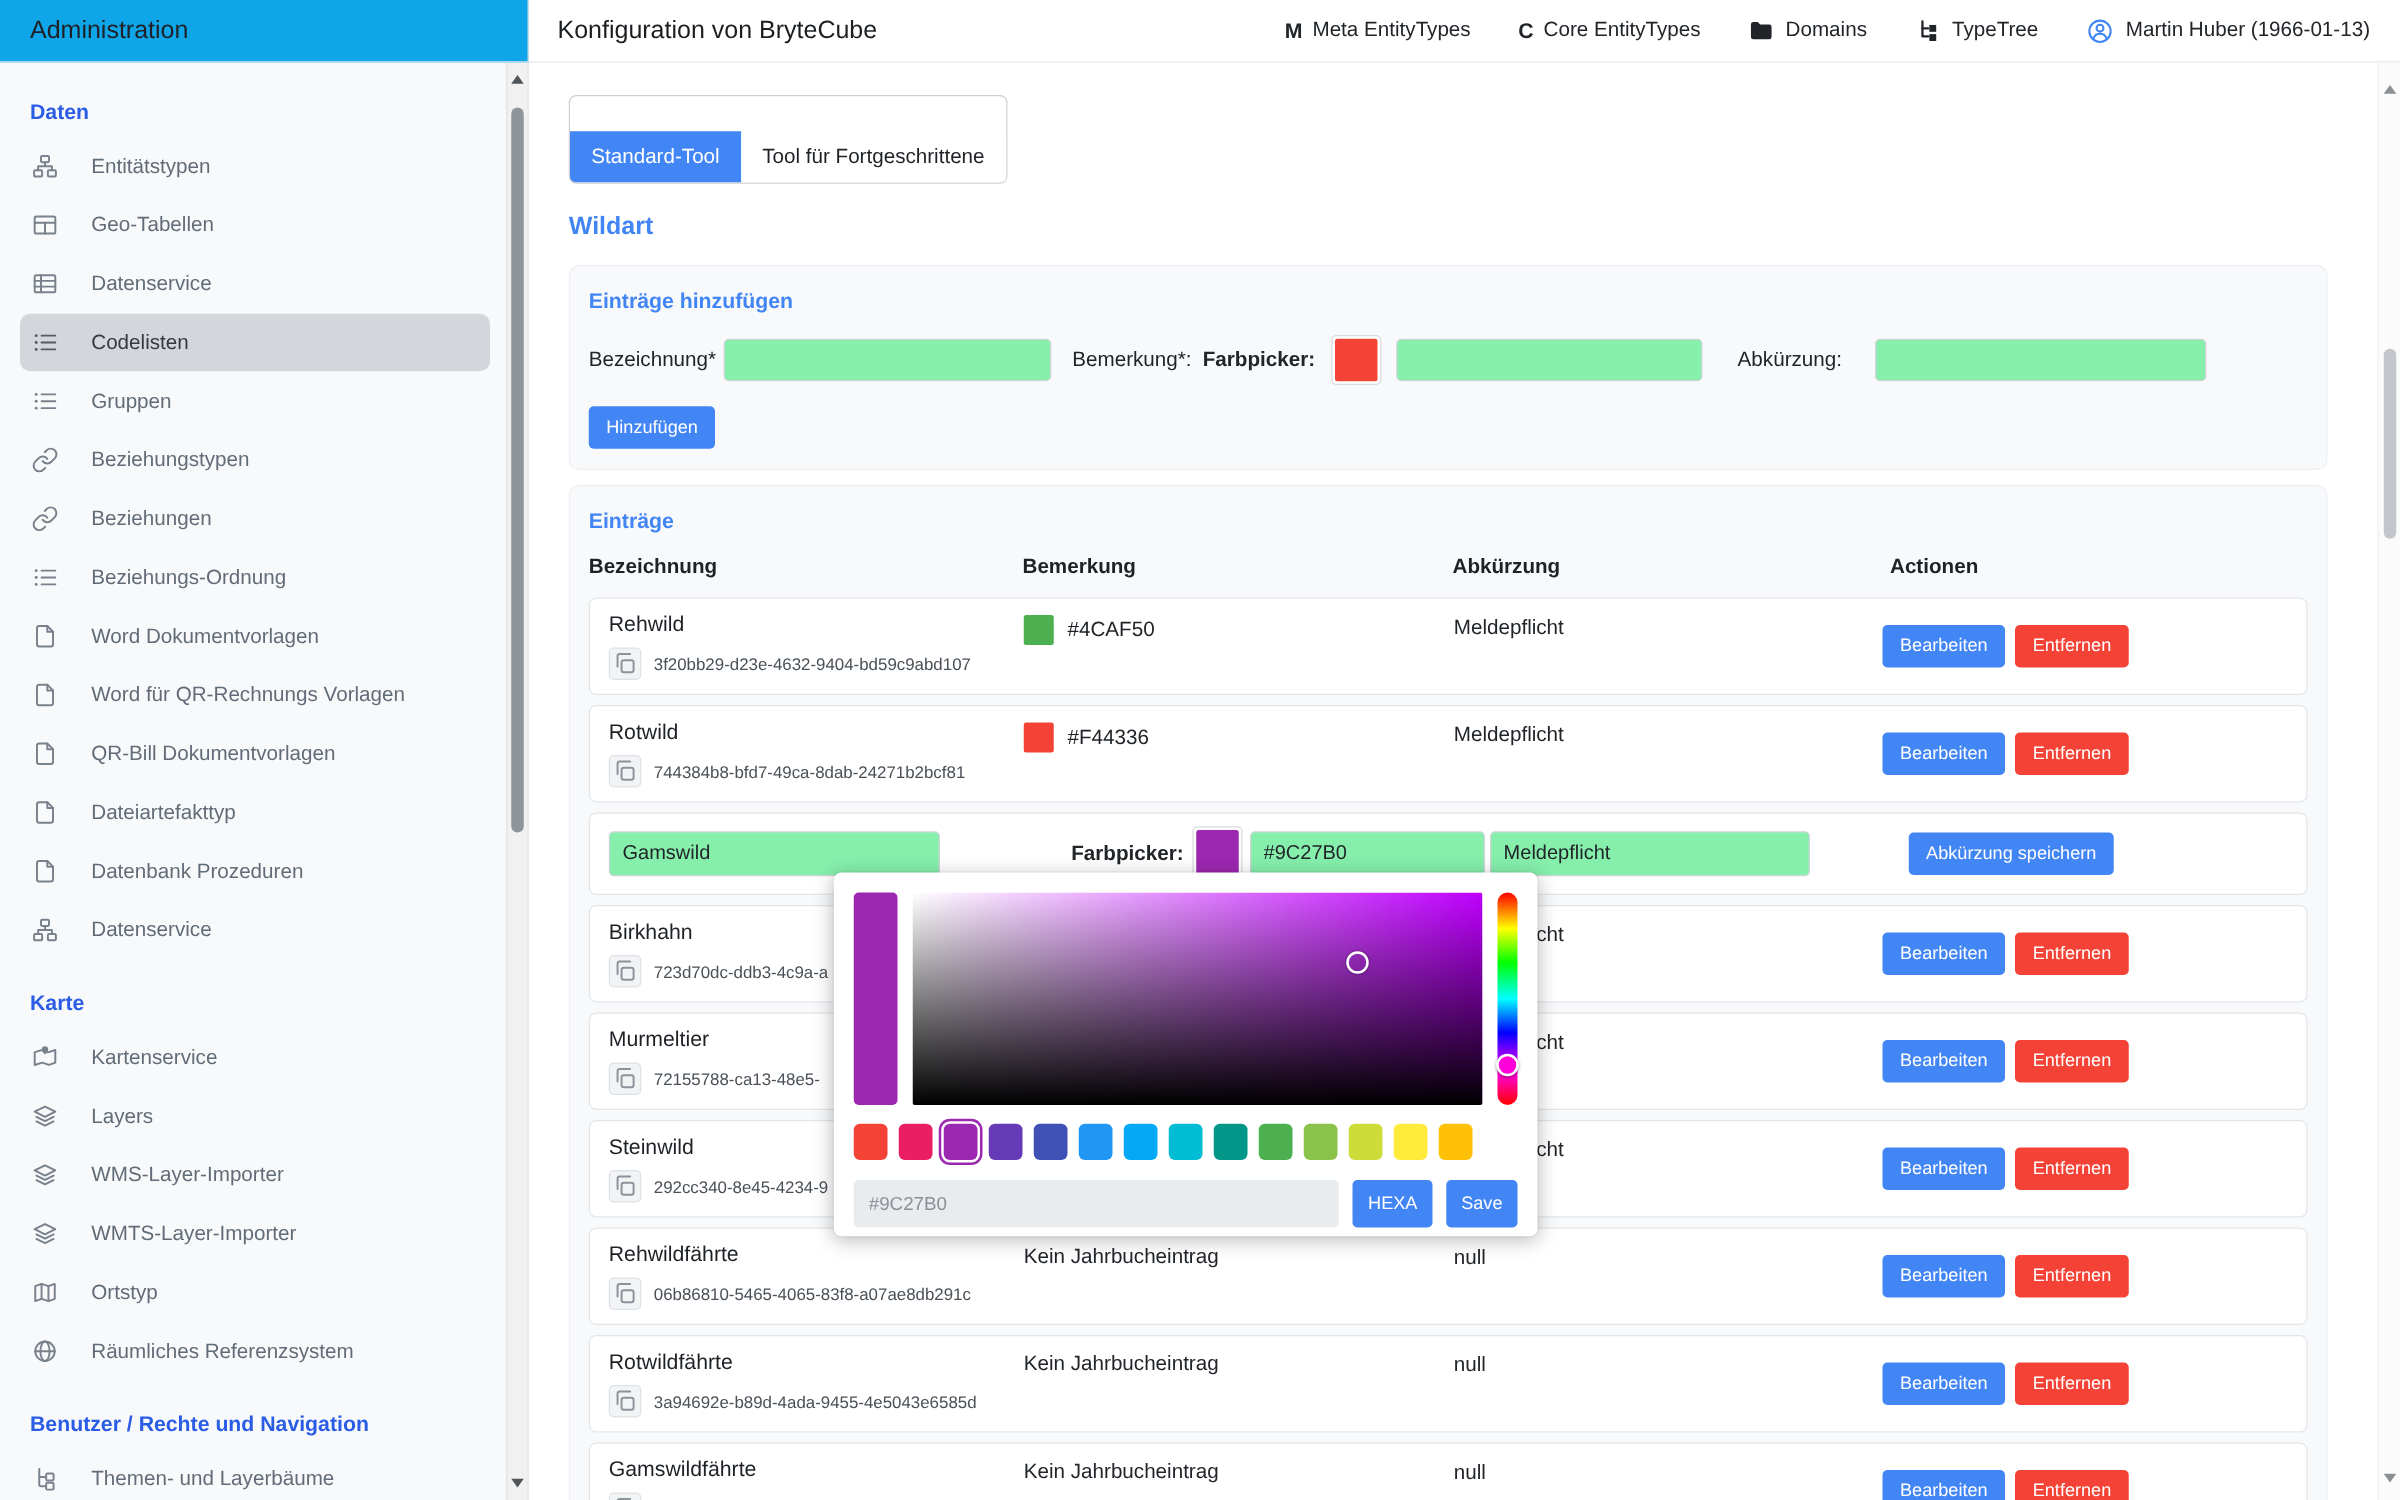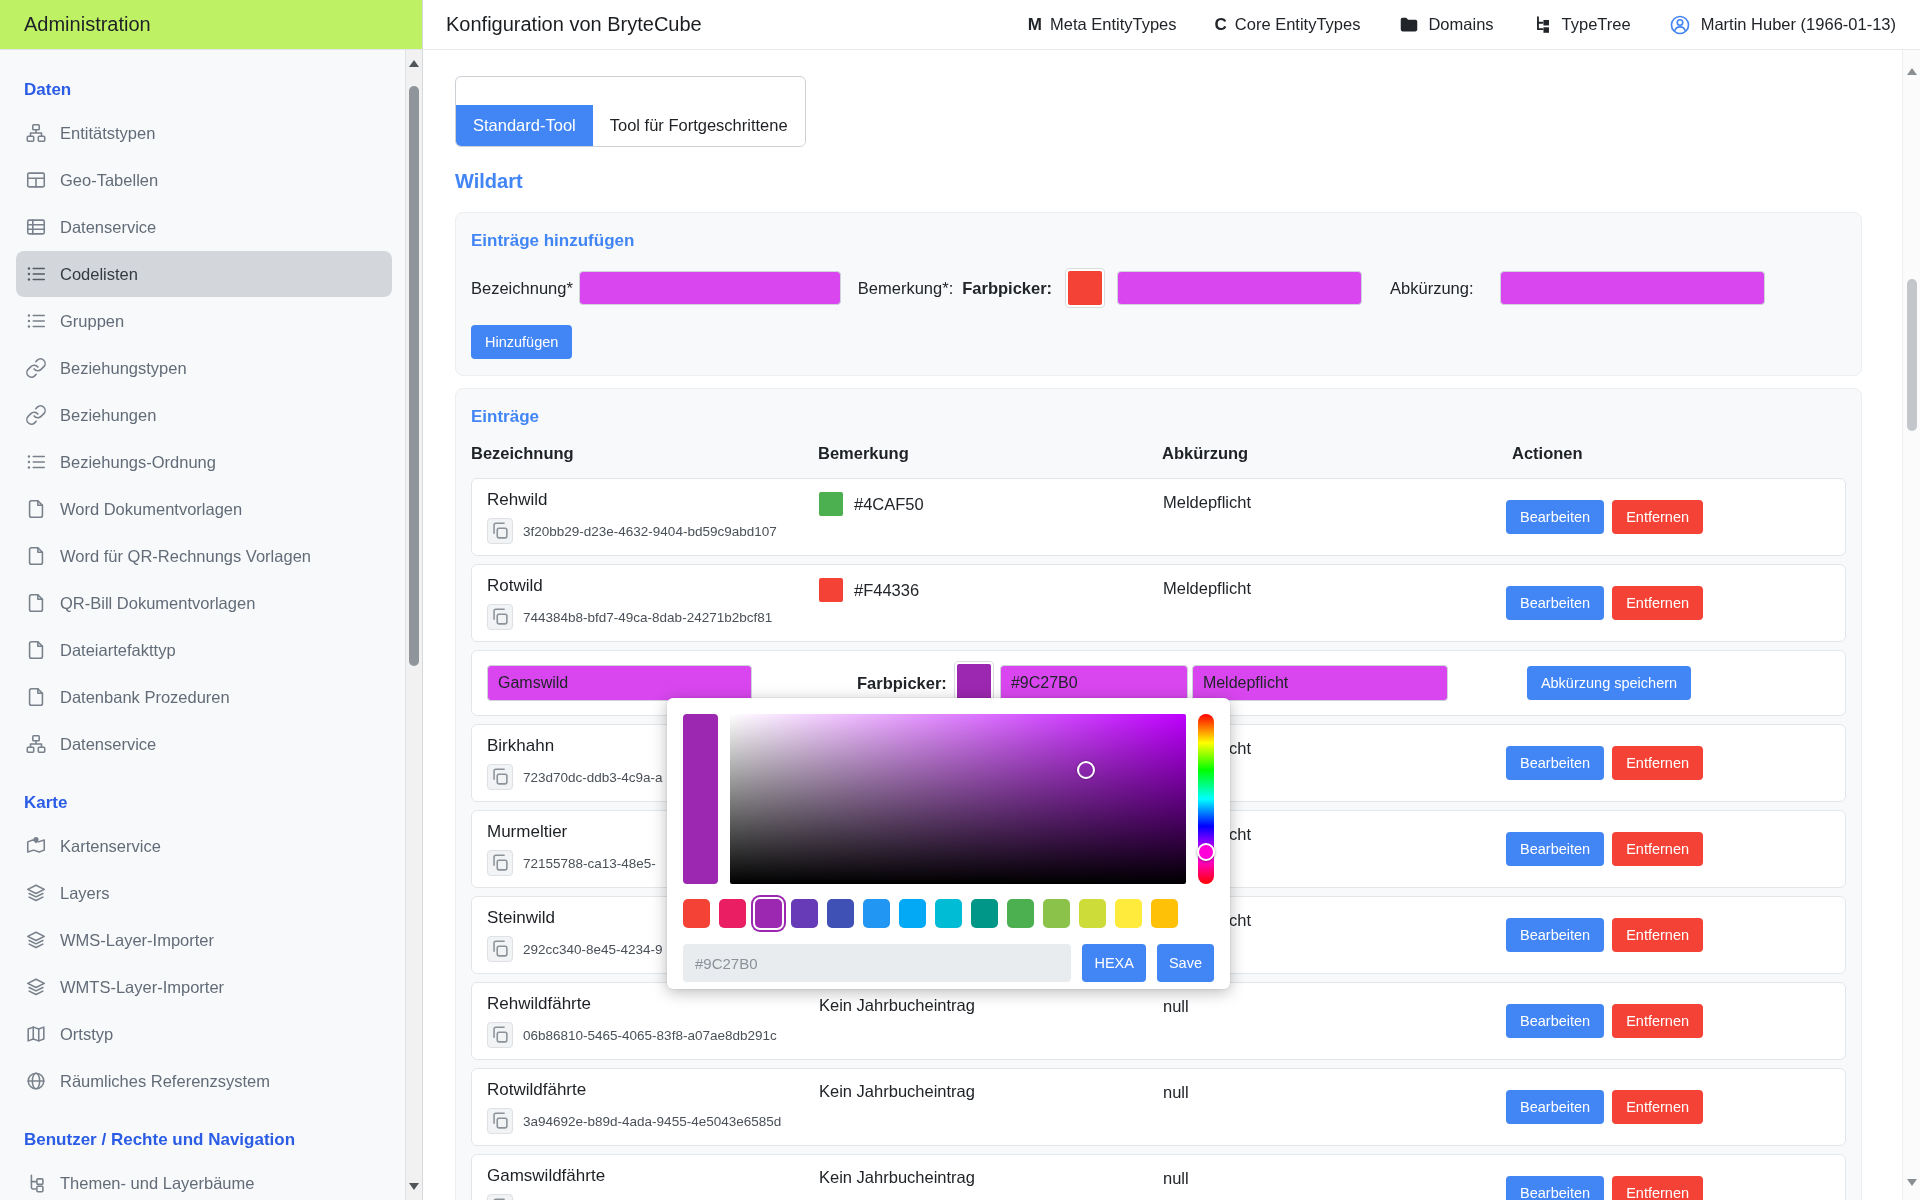--- a/index.html
+++ b/index.html
@@ -1,37 +1,37 @@
 <!DOCTYPE html>
 <html><head>
 <meta charset="utf-8">
 <style>
   * { box-sizing: border-box; margin: 0; padding: 0; }
   html,body { width:1920px; height:1200px; overflow:hidden; font-family:"Liberation Sans",sans-serif; color:#212529; background:#fff; }
   body { position:relative; }
 
   
   .header { position:absolute; top:0; left:0; right:0; height:50px; display:flex; z-index:5; }
-  .header-left { width:423px; background:#bef264; border-right:1px solid #d7dadd; border-bottom:1px solid #e3e5e8; display:flex; align-items:center; padding-left:24px; }
+  .header-left { width:423px; background:#0ea5e9; border-right:1px solid #d7dadd; border-bottom:1px solid #e3e5e8; display:flex; align-items:center; padding-left:24px; }
   .header-left .app-title { font-size:20px; color:#1e2125; }
   .header-right { flex:1; background:#fff; border-bottom:1px solid #e8eaec; display:flex; align-items:center; padding-left:23px; padding-right:24px; }
   .doc-title { font-size:20px; color:#1b1e21; }
   .top-nav { margin-left:auto; display:flex; align-items:center; gap:38px; }
   .nav-item { display:flex; align-items:center; gap:8px; font-size:16.5px; color:#212529; cursor:pointer; white-space:nowrap; }
   .nav-letter { font-weight:700; font-size:17px; }
   .nav-item svg { display:block; }
   .user-chip { display:flex; align-items:center; gap:10px; font-size:16.5px; }
   .user-chip .avatar-icon { color:#4285f4; display:flex; }
 
   
   .sidebar { position:absolute; top:50px; left:0; width:423px; bottom:0; background:#f8f9fa; border-right:1px solid #d7dadd; overflow:hidden; }
   .side-inner { padding:30px 30px 0 16px; }
   .side-section-title { color:#2b5ce5; font-weight:700; font-size:17px; margin:26px 0 10px 8px; }
   .side-section-title.first { margin-top:0; }
-  .side-item { display:flex; align-items:center; gap:12px; height:46px; margin-bottom:1px; padding:0 10px 0 8px; border-radius:8px; color:#626c78; cursor:pointer; }
+  .side-item { display:flex; align-items:center; gap:25px; height:46px; margin-bottom:1px; padding:0 10px 0 8px; border-radius:8px; color:#626c78; cursor:pointer; }
   .side-item .icn { width:24px; height:24px; display:flex; align-items:center; justify-content:center; color:#78818c; flex:none; }
   .side-item .lbl { font-size:16.5px; white-space:nowrap; }
   .side-item.active { background:#d3d7dc; color:#343a40; }
   .side-item.active .icn { color:#545b63; }
   .side-scrollbar { position:absolute; top:0; right:0; bottom:0; width:17px; background:#f1f1f1; border-left:1px solid #e2e2e2; }
   .side-scrollbar .thumb { position:absolute; left:3px; width:10px; top:36px; height:580px; background:#8f959b; border-radius:6px; }
   .arr { width:0; height:0; border-left:5px solid transparent; border-right:5px solid transparent; position:absolute; left:3px; }
   .arr.up { border-bottom:7px solid #50555a; top:10px; }
   .arr.down { border-top:7px solid #50555a; bottom:10px; }
 
@@ -50,21 +50,21 @@
   .tab.active + .tab { border-left:none; }
 
   .page-title { margin-top:23px; font-size:20px; font-weight:700; color:#4285f4; }
 
   .panel { width:1407px; background:#f8f9fa; border:1px solid #eceef1; border-radius:8px; margin-top:19px; padding:18px 15px 16px 15px; }
   .panel-title { font-size:17px; font-weight:700; color:#4285f4; margin-bottom:17px; }
 
   
   .add-row { display:flex; align-items:center; font-size:16.5px; }
   .add-row label { white-space:nowrap; }
-  .inp { background:#d946ef; border:1px solid #ced4da; border-radius:4px; height:34px; font-size:16px; padding:0 10px; color:#212529; font-family:"Liberation Sans",sans-serif; outline:none; }
+  .inp { background:#86efac; border:1px solid #ced4da; border-radius:4px; height:34px; font-size:16px; padding:0 10px; color:#212529; font-family:"Liberation Sans",sans-serif; outline:none; }
   .swatch-btn { background:#fff; border:1px solid #d8dcе0; border:1px solid #d8dce0; border-radius:4px; padding:2px; width:40px; height:40px; cursor:pointer; }
   .swatch-btn .fill { width:100%; height:100%; border-radius:2px; }
   .btn { border:none; border-radius:4px; color:#fff; font-size:14.5px; padding:9px 14px; cursor:pointer; font-family:"Liberation Sans",sans-serif; white-space:nowrap; }
   .btn.blue { background:#4285f4; }
   .btn.red { background:#f44336; }
   .add-submit { margin-top:17px; }
 
   
   .tbl-head { display:flex; font-size:16.5px; font-weight:700; color:#1e2125; margin:2px 0 15px 0; }
   .h-name { width:347px; } .h-remark { width:344px; } .h-abbr { width:350px; } .h-actions { flex:1; }

